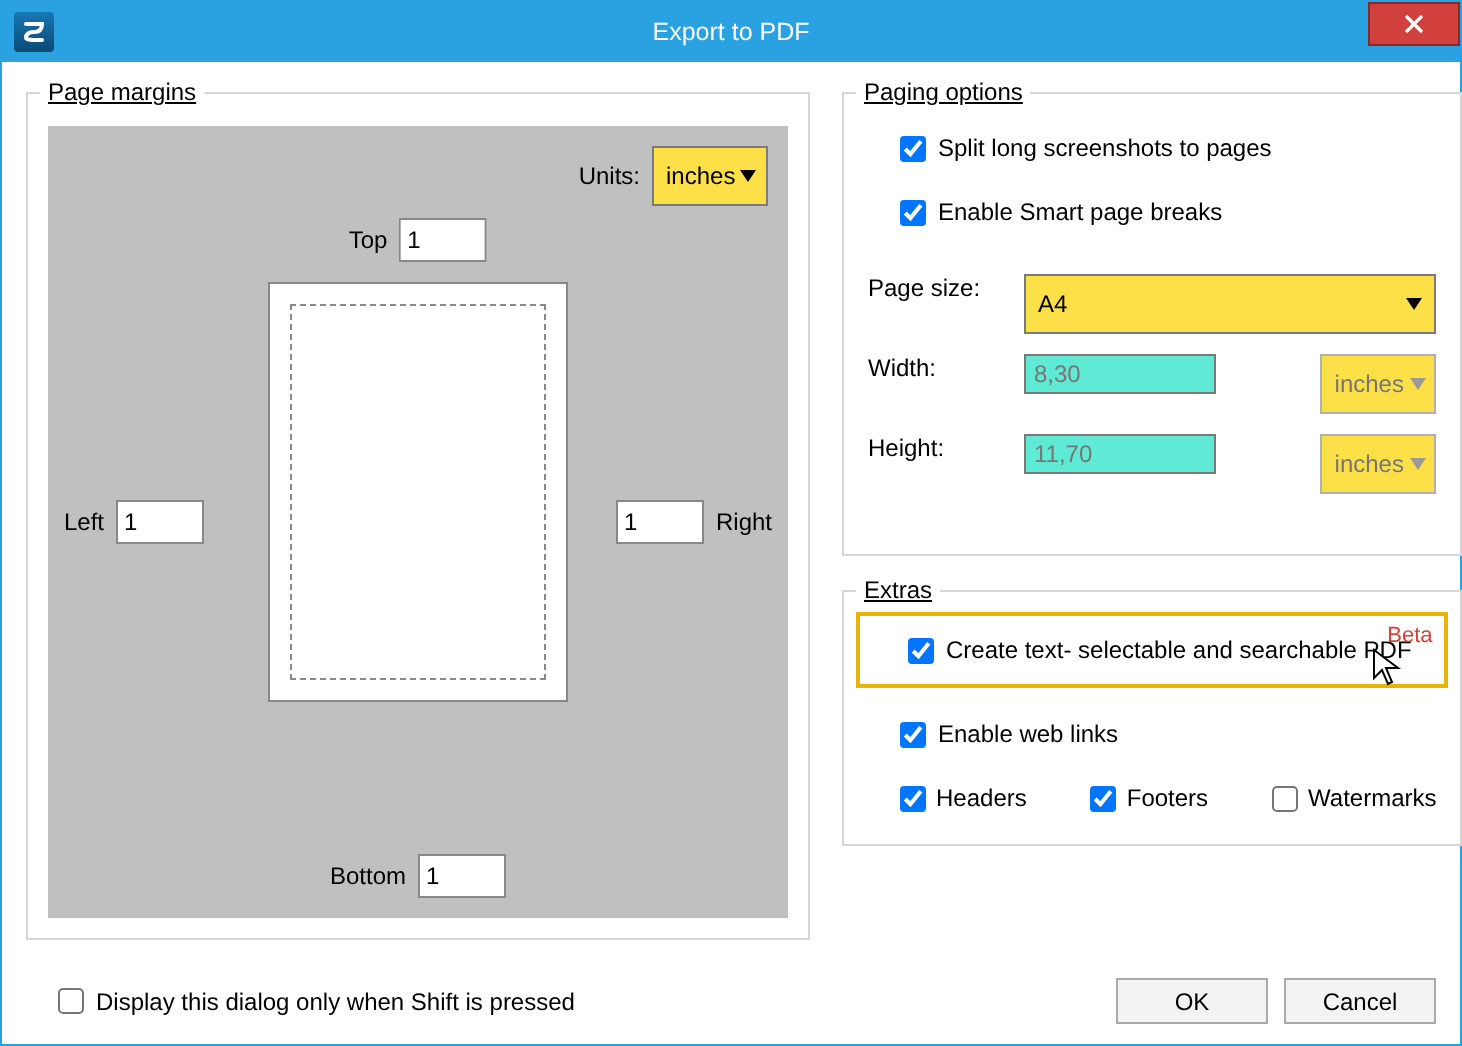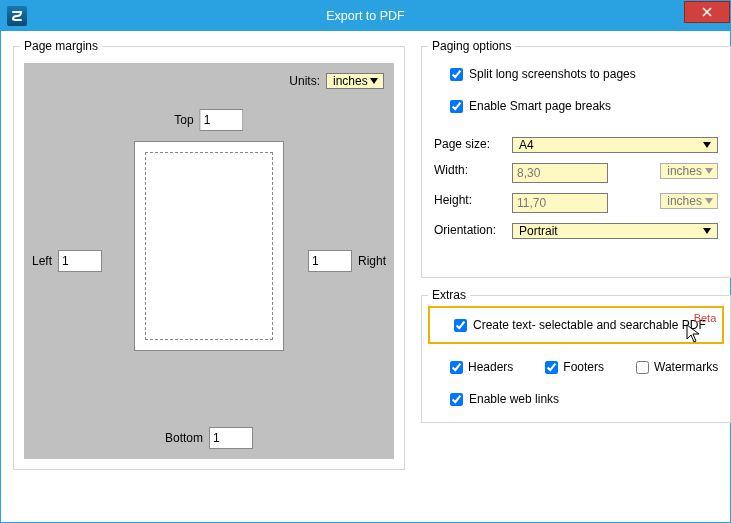--- a/index.html
+++ b/index.html
@@ -77,20 +77,21 @@
   fieldset {
     border: 1px solid #d6d6d6;
     padding: 0;
     margin: 0;
   }
   legend {
     font-size: 12px;
     color: #000;
     padding: 0 4px;
     margin-left: 6px;
+    text-decoration: underline;
   }
 
   
   .margins-body {
     padding: 10px;
     box-sizing: border-box;
     height: 416px;
     display: flex;
     flex-direction: column;
   }
@@ -187,26 +188,26 @@
     border: 1px solid #7a7a7a;
     background: #fff;
     padding: 0 4px;
     font-family: inherit;
     font-size: 12px;
     width: 100%;
     box-sizing: border-box;
   }
   .text-input.disabled {
     color: #777;
-    background: #fef9c3;
+    background: #5eead4;
   }
   .combo {
-    height: 16px;
+    height: 30px;
     border: 1px solid #7a7a7a;
-    background: #fef9c3;
+    background: #fde047;
     display: flex;
     align-items: center;
     justify-content: space-between;
     padding: 0 2px 0 6px;
     box-sizing: border-box;
     width: 100%;
   }
   .combo.disabled {
     color: #777;
     border-color: #b0b0b0;
@@ -398,69 +399,68 @@
               <div class="combo unit-combo disabled">
                 <span>inches</span>
                 <span class="drop">
                     <svg viewBox="0 0 8 6">
                       <path d="M0 0 L8 0 L4 6 Z" fill="#999"></path>
                     </svg>
                   </span>
               </div>
             </div>
 
-            <div class="field-row" style="margin-bottom:0">
-              <span class="flabel">Orientation:</span>
-              <div class="combo input">
-                <span>Portrait</span>
-                <span class="drop">
-                    <svg viewBox="0 0 8 6">
-                      <path d="M0 0 L8 0 L4 6 Z" fill="#000"></path>
-                    </svg>
-                  </span>
-              </div>
-            </div>
           </div>
         </fieldset>
 
         <fieldset>
           <legend>Extras</legend>
           <div class="group-body extras-body">
             <div class="callout">
               <span class="beta">Beta</span>
               <label class="check-label">
                 <input type="checkbox" checked="" style="">
                 <span>Create text- selectable and searchable PDF</span>
               </label>
               <svg class="cursor-svg" viewBox="0 0 16 20">
                 <path d="M1 1 L1 15 L5 11 L8 18 L10 17 L7 10 L13 10 Z" fill="#fff" stroke="#000" stroke-width="1"></path>
               </svg>
             </div>
 
+            <div class="row">
+              <label class="check-label">
+                <input type="checkbox" checked="" style="">
+                <span>Enable web links</span>
+              </label>
+            </div>
+
             <div class="row inline-checks">
               <label class="check-label">
                 <input type="checkbox" checked="" style="">
                 <span>Headers</span>
               </label>
               <label class="check-label">
                 <input type="checkbox" checked="" style="">
                 <span>Footers</span>
               </label>
               <label class="check-label">
                 <input type="checkbox" style="">
                 <span>Watermarks</span>
-              </label>
-            </div>
-
-            <div class="row">
-              <label class="check-label">
-                <input type="checkbox" checked="" style="">
-                <span>Enable web links</span>
               </label>
             </div>
 
           </div>
         </fieldset>
       </div>
     </div>
 
+    <div class="bottom-bar">
+      <div class="left-check">
+        <label class="check-label">
+          <input type="checkbox" style="">
+          <span>Display this dialog only when Shift is pressed</span>
+        </label>
+      </div>
+      <button class="btn">OK</button>
+      <button class="btn">Cancel</button>
+    </div>
   </div>
 </div>
 
 </body></html>

